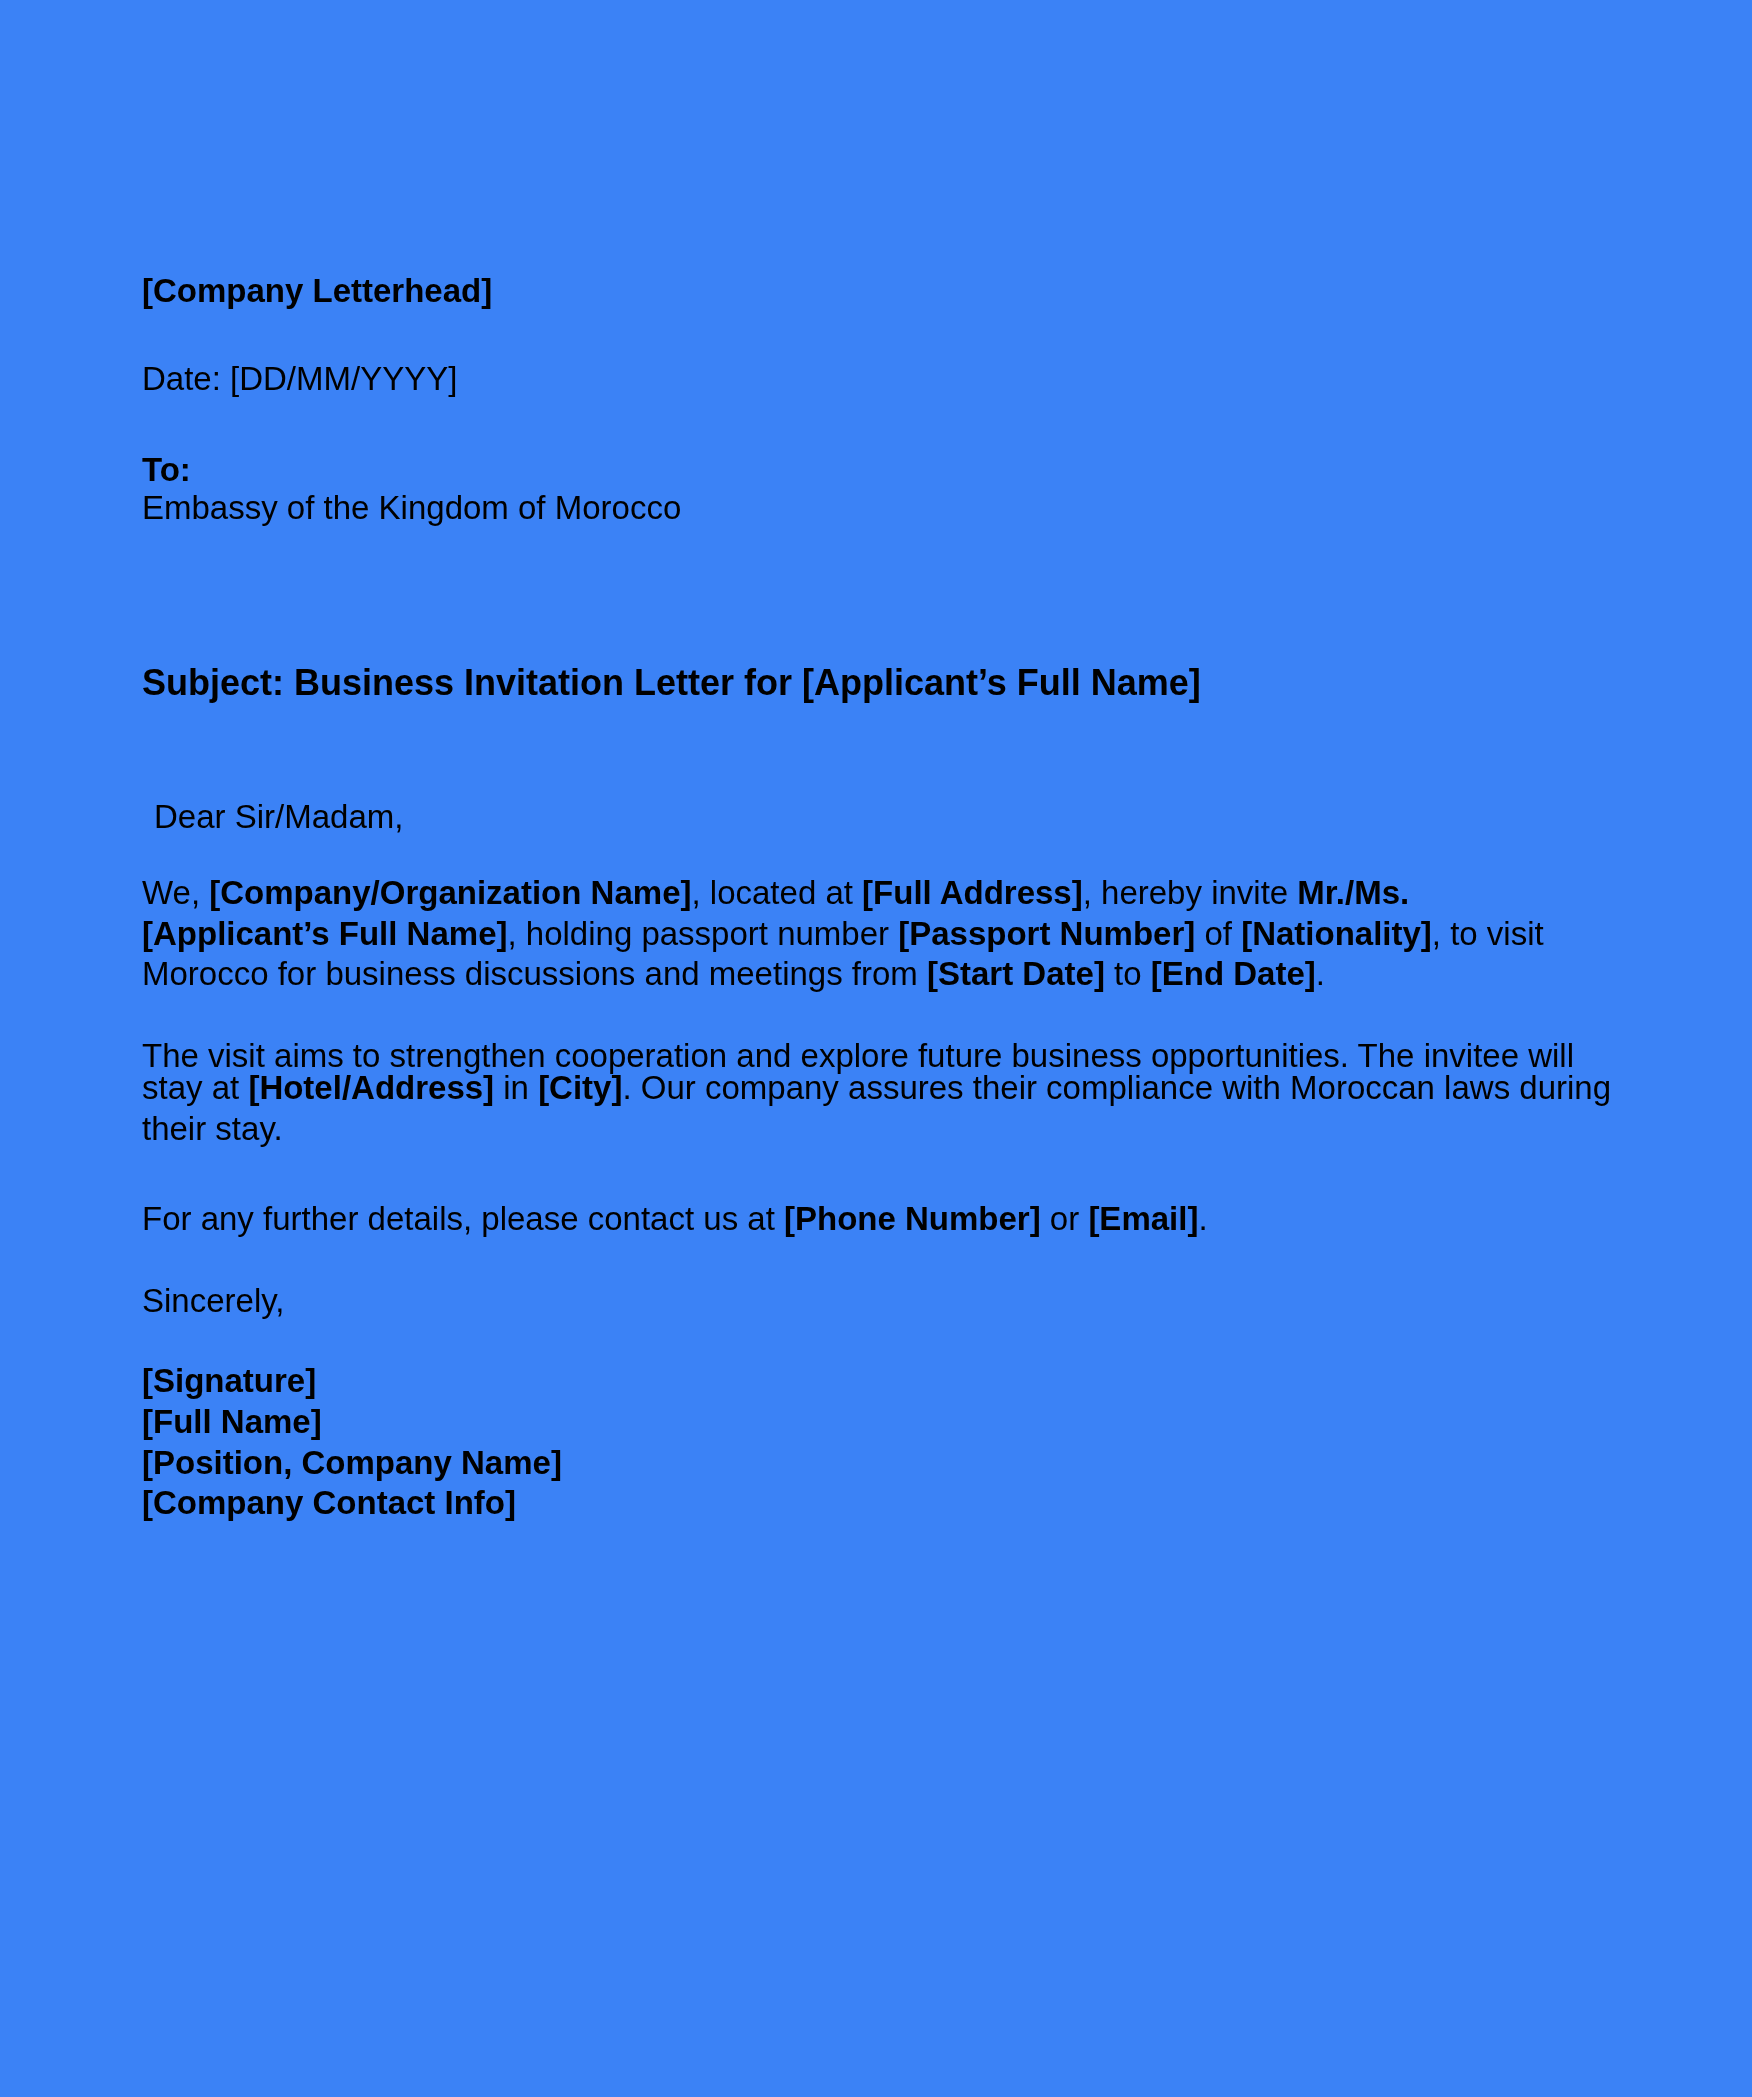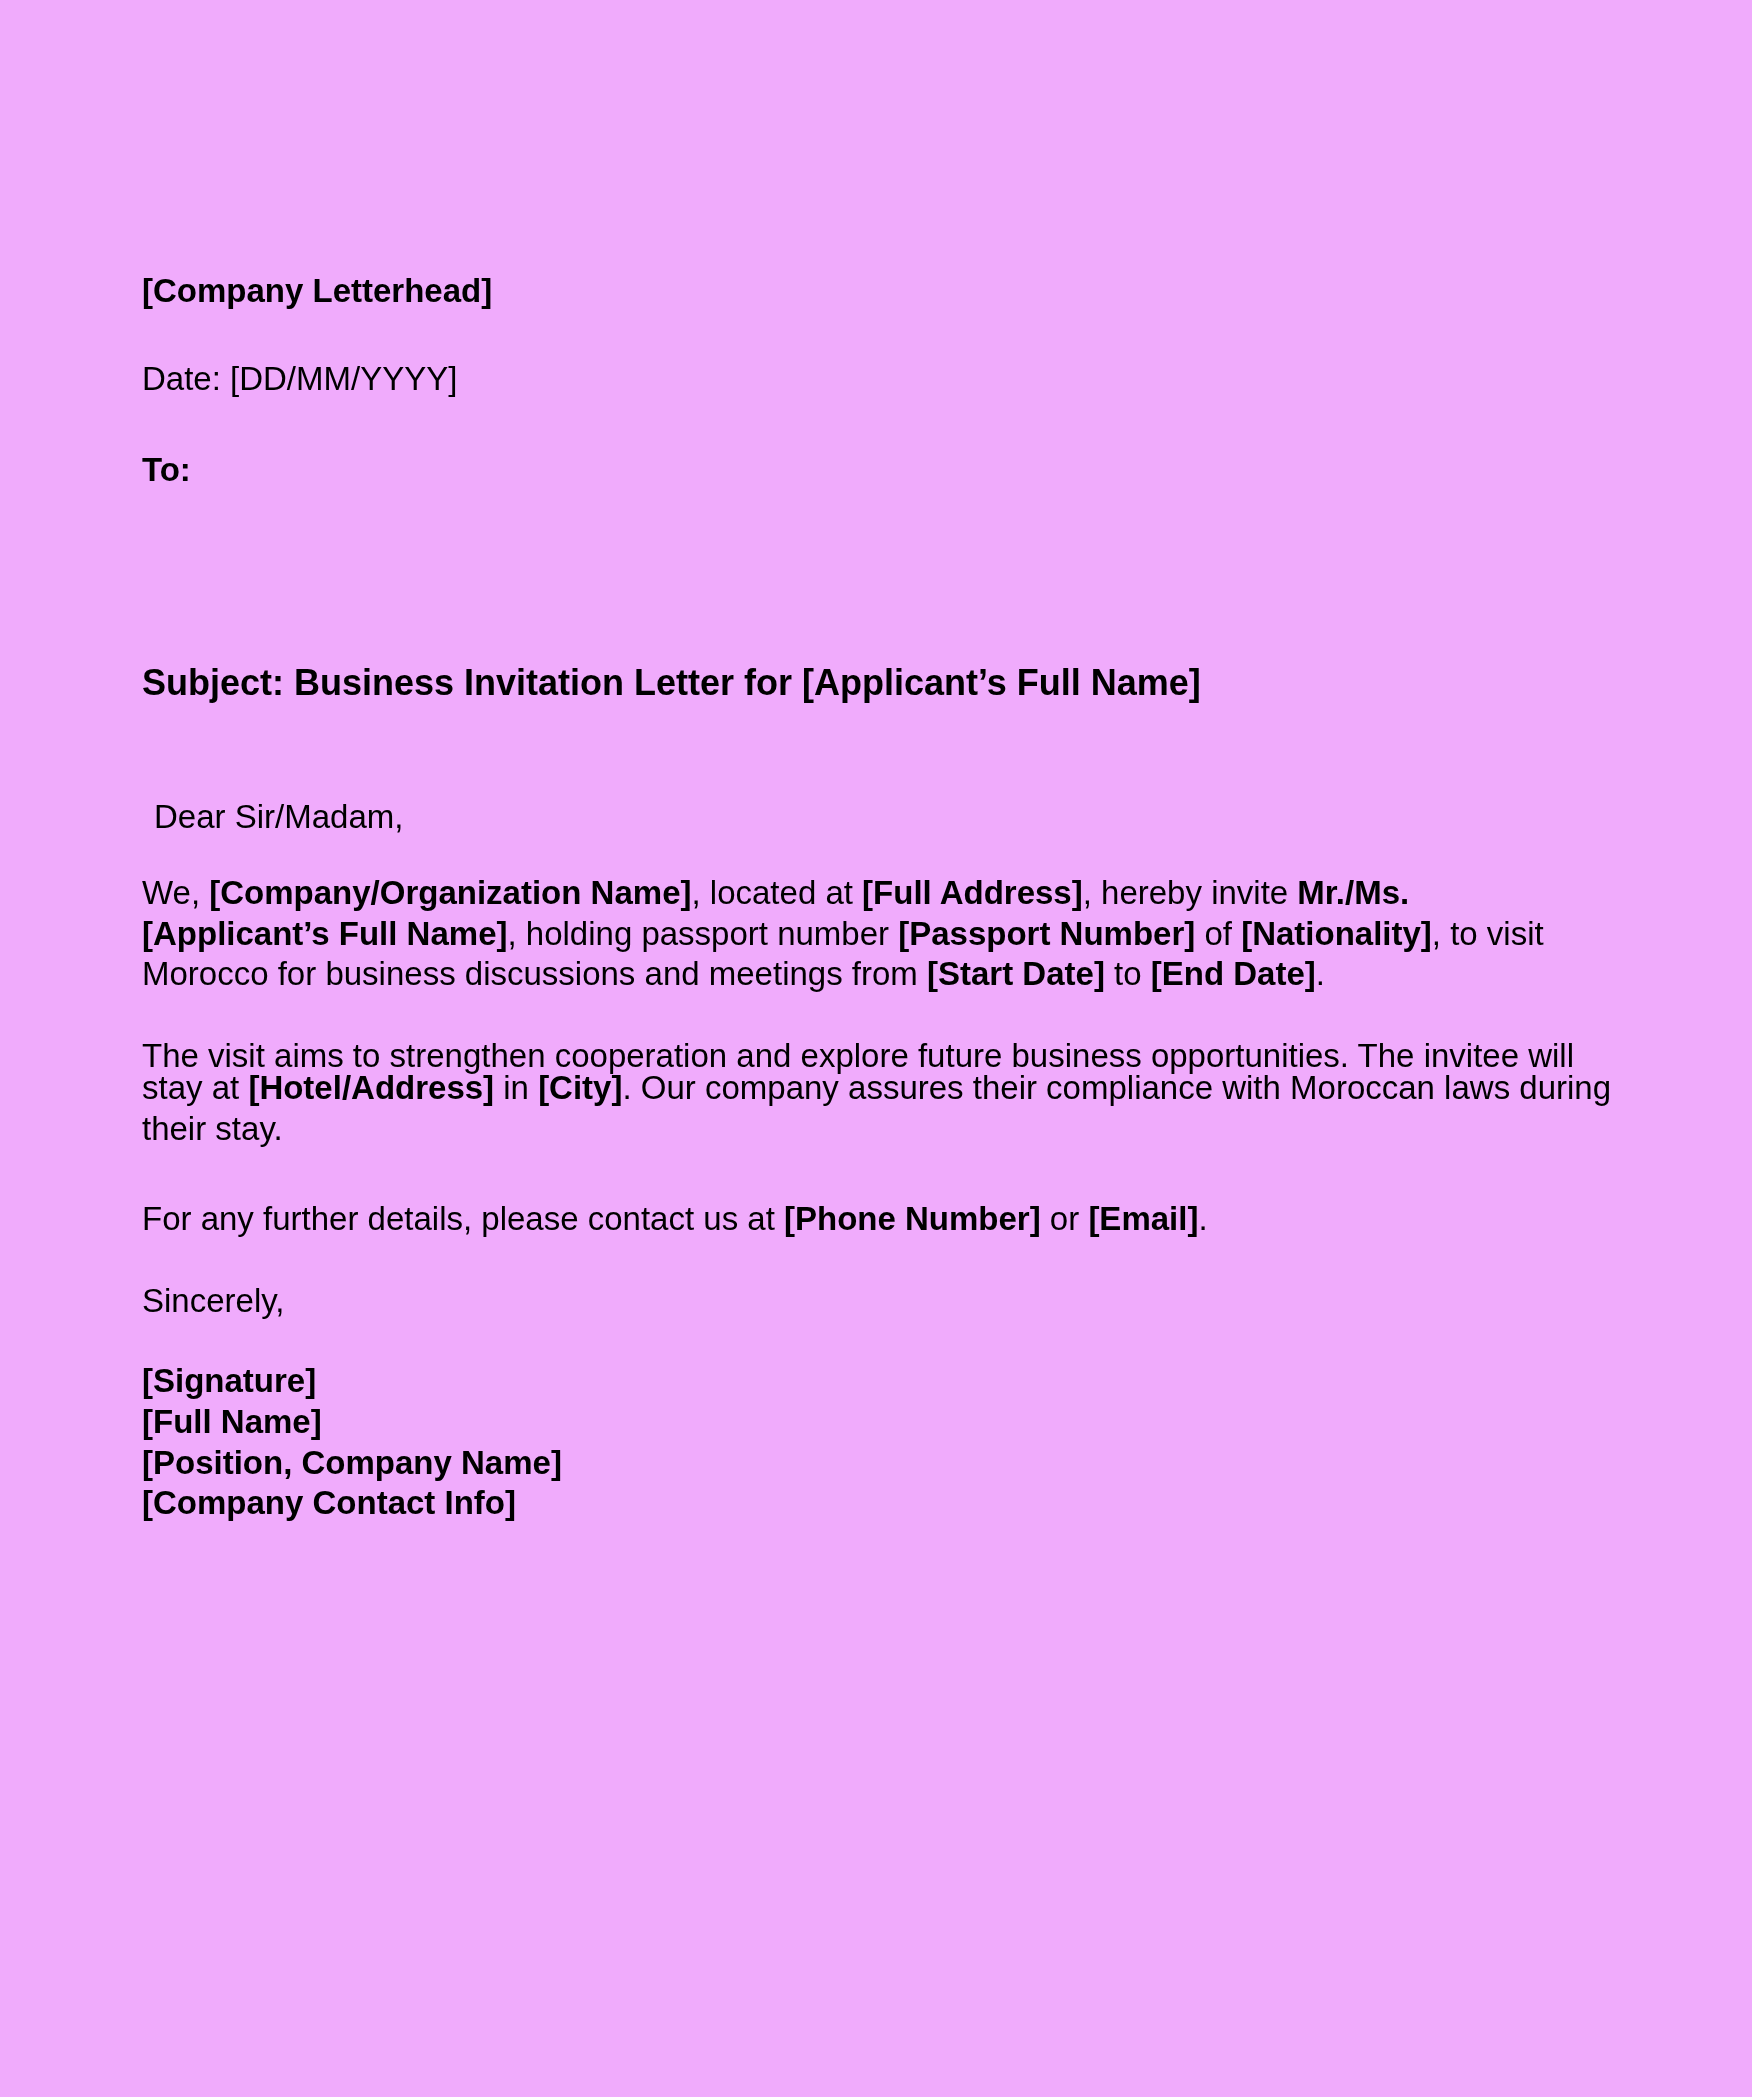--- a/index.html
+++ b/index.html
@@ -13,21 +13,21 @@
       position: relative;
       overflow: hidden;
       font-family: "Liberation Sans", "DejaVu Sans", sans-serif;
       color: #000000;
     }
     .page {
       position: absolute;
       left: 0; top: 0;
       width: 1753px;
       height: 2097px;
-      background: #f0abfc;
+      background: #3b82f6;
     }
     .line {
       position: absolute;
       left: 142px;
       white-space: nowrap;
       font-size: 33px;
       line-height: 1;
       letter-spacing: 0;
     }
     .b { font-weight: bold; }
@@ -39,20 +39,21 @@
 </head>
 <body>
 
 <div class="page">
 
   <div class="line b" style="top:274px;">[Company Letterhead]</div>
 
   <div class="line" style="top:362px;">Date: [DD/MM/YYYY]</div>
 
   <div class="line b" style="top:453px;">To:</div>
+  <div class="line" style="top:491px;">Embassy of the Kingdom of Morocco</div>
 
   <div class="line subject" style="top:665px;">Subject: Business Invitation Letter for [Applicant’s Full Name]</div>
 
   <div class="line" style="top:800px;margin-left:12px;">Dear Sir/Madam,</div>
 
   <div class="line" style="top:876px;">
     <span>We, </span><span class="b">[Company/Organization Name]</span><span>, located at </span><span class="b">[Full Address]</span><span>, hereby invite </span><span class="b">Mr./Ms.</span>
   </div>
   <div class="line" style="top:917px;">
     <span class="b">[Applicant’s Full Name]</span><span>, holding passport number </span><span class="b">[Passport Number]</span><span> of </span><span class="b">[Nationality]</span><span>, to visit</span>

